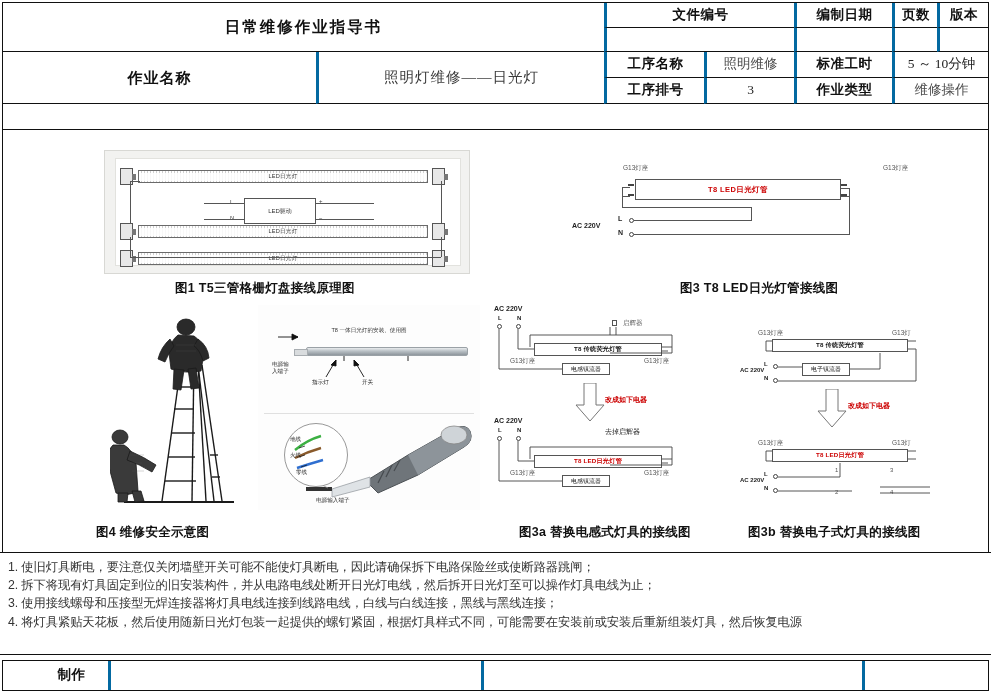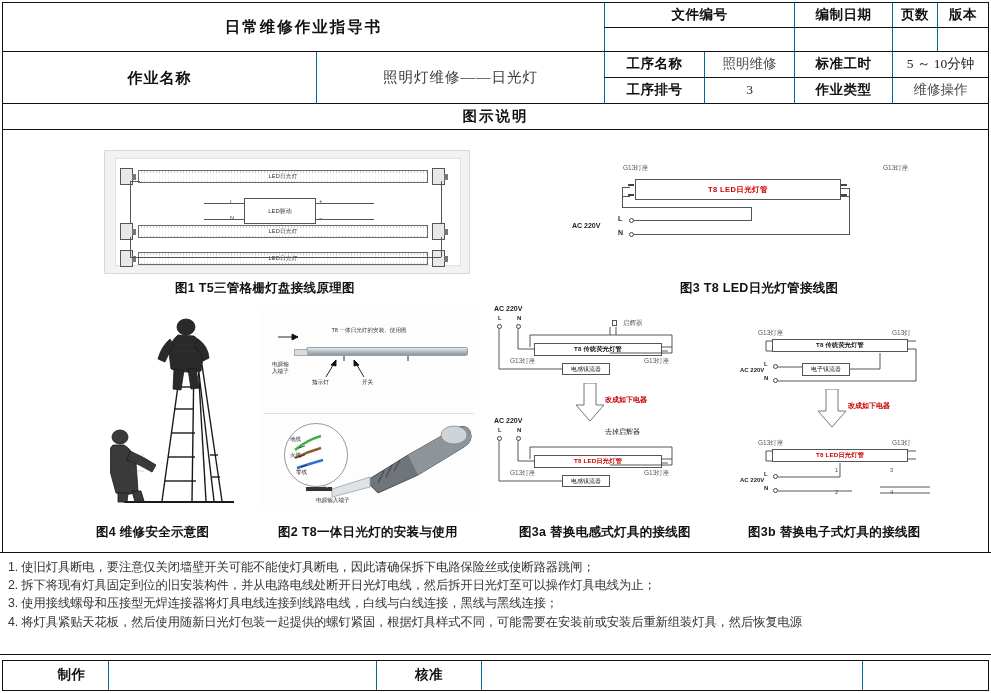--- a/index.html
+++ b/index.html
@@ -24,21 +24,21 @@
   }
   .cell{
     position:absolute;
     box-sizing:border-box;
     display:flex;
     align-items:center;
     justify-content:center;
     text-align:center;
     line-height:1.2;
   }
-  .bl{border-left:1px solid #0369a1;}
+  .bl{border-left:3px solid #0369a1;}
   .bb{border-bottom:1px solid #111;}
 
   .lbl{font-weight:bold;font-size:15px;letter-spacing:1px;}
   .lbl-sm{font-weight:bold;font-size:13.5px;letter-spacing:.5px;}
   .val{font-size:13.5px;color:#4a4a4a;}
   .val-dark{font-size:13.5px;color:#222;}
   .title-main{font-weight:bold;font-size:15.5px;letter-spacing:2px;}
   .subj{font-size:14.5px;color:#3a3a3a;letter-spacing:1px;}
 
   
@@ -293,23 +293,20 @@
     <div class="cell bl bb" style="left:701px;top:75px;width:90px;height:26px;">
       <span class="val-dark">3</span>
     </div>
     <div class="cell bl bb" style="left:791px;top:75px;width:98px;height:26px;">
       <span class="lbl-sm">作业类型</span>
     </div>
     <div class="cell bl bb" style="left:889px;top:75px;width:96px;height:26px;">
       <span class="val">维修操作</span>
     </div>
 
-    <div class="cell" style="left:0;top:101px;width:985px;height:25px;">
-      <span class="section-title">图示说明</span>
-    </div>
   </div>
 
   <div class="frame" style="left:2px;top:130px;width:987px;height:423px;border-top:none;"></div>
 
   <div class="fig1-box">
     <div class="fig1-inner">
 
       <div class="cap5" style="left:4px;top:9px;"></div>
       <div class="tube5" style="left:22px;top:11px;width:290px;">
         <span>LED日光灯</span>
@@ -488,21 +485,20 @@
           <line x1="14" y1="33" x2="20" y2="31"></line>
           <line x1="16" y1="43" x2="22" y2="41"></line>
         </g>
       </svg>
     </div>
     <div class="f2lbl" style="left:32px;top:131px;">地线</div>
     <div class="f2lbl" style="left:32px;top:147px;">火线</div>
     <div class="f2lbl" style="left:38px;top:164px;">零线</div>
     <div class="f2lbl" style="left:58px;top:192px;">电源输入端子</div>
   </div>
-  <div class="cap" style="left:278px;top:524px;">图2  T8一体日光灯的安装与使用</div>
 
   <div class="fig3a-box">
 
     <div class="acl" style="left:2px;top:0;">AC 220V</div>
     <div class="acl" style="left:6px;top:10px;font-size:6px;">L</div>
     <div class="acl" style="left:25px;top:10px;font-size:6px;">N</div>
     <div class="term" style="left:5px;top:19px;"></div>
     <div class="term" style="left:24px;top:19px;"></div>
 
     <div class="socklbl" style="left:18px;top:52px;">G13灯座</div>
@@ -641,23 +637,20 @@
     <p>4. 将灯具紧贴天花板，然后使用随新日光灯包装一起提供的螺钉紧固，根据灯具样式不同，可能需要在安装前或安装后重新组装灯具，然后恢复电源</p>
   </div>
 
   <div class="frame" style="left:2px;top:660px;width:987px;height:31px;">
     <div class="cell" style="left:16px;top:0;width:105px;height:29px;">
       <span class="lbl-sm">制作</span>
     </div>
     <div class="cell bl" style="left:105px;top:0;width:268px;height:29px;">
       <span class="val"></span>
     </div>
-    <div class="cell bl" style="left:373px;top:0;width:105px;height:29px;">
-      <span class="lbl-sm">核准</span>
-    </div>
     <div class="cell bl" style="left:478px;top:0;width:268px;height:29px;">
       <span class="val"></span>
     </div>
     <div class="cell bl" style="left:859px;top:0;width:126px;height:29px;">
       <span class="val"></span>
     </div>
   </div>
 
 </div>
 

